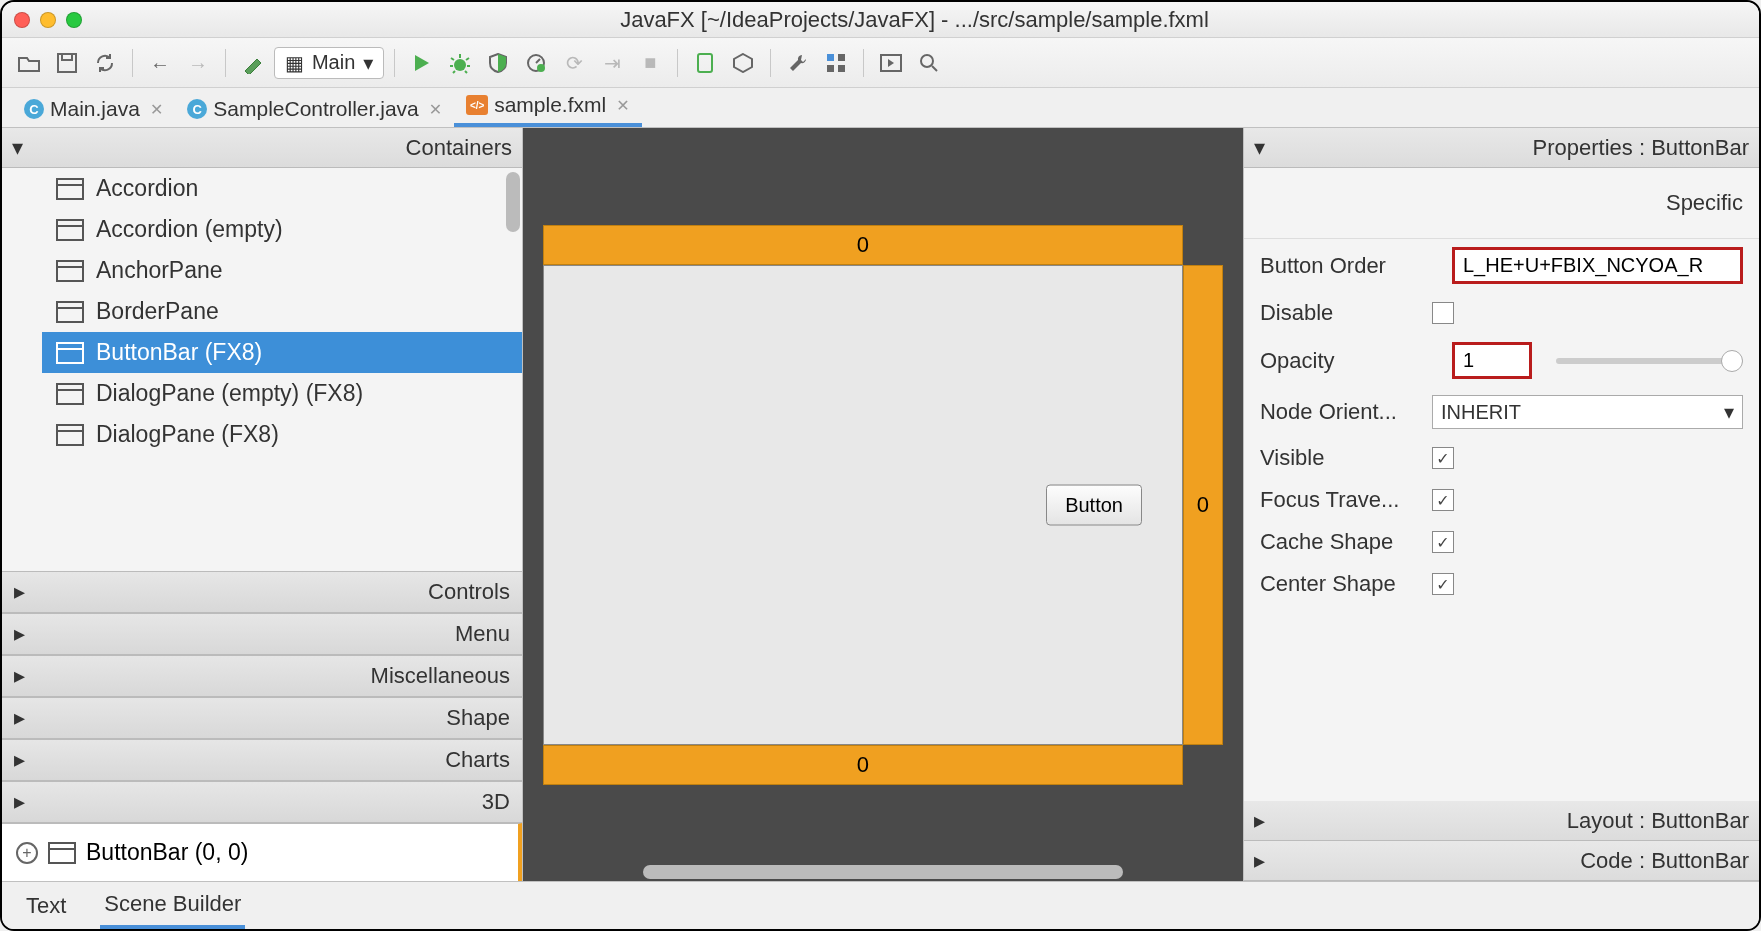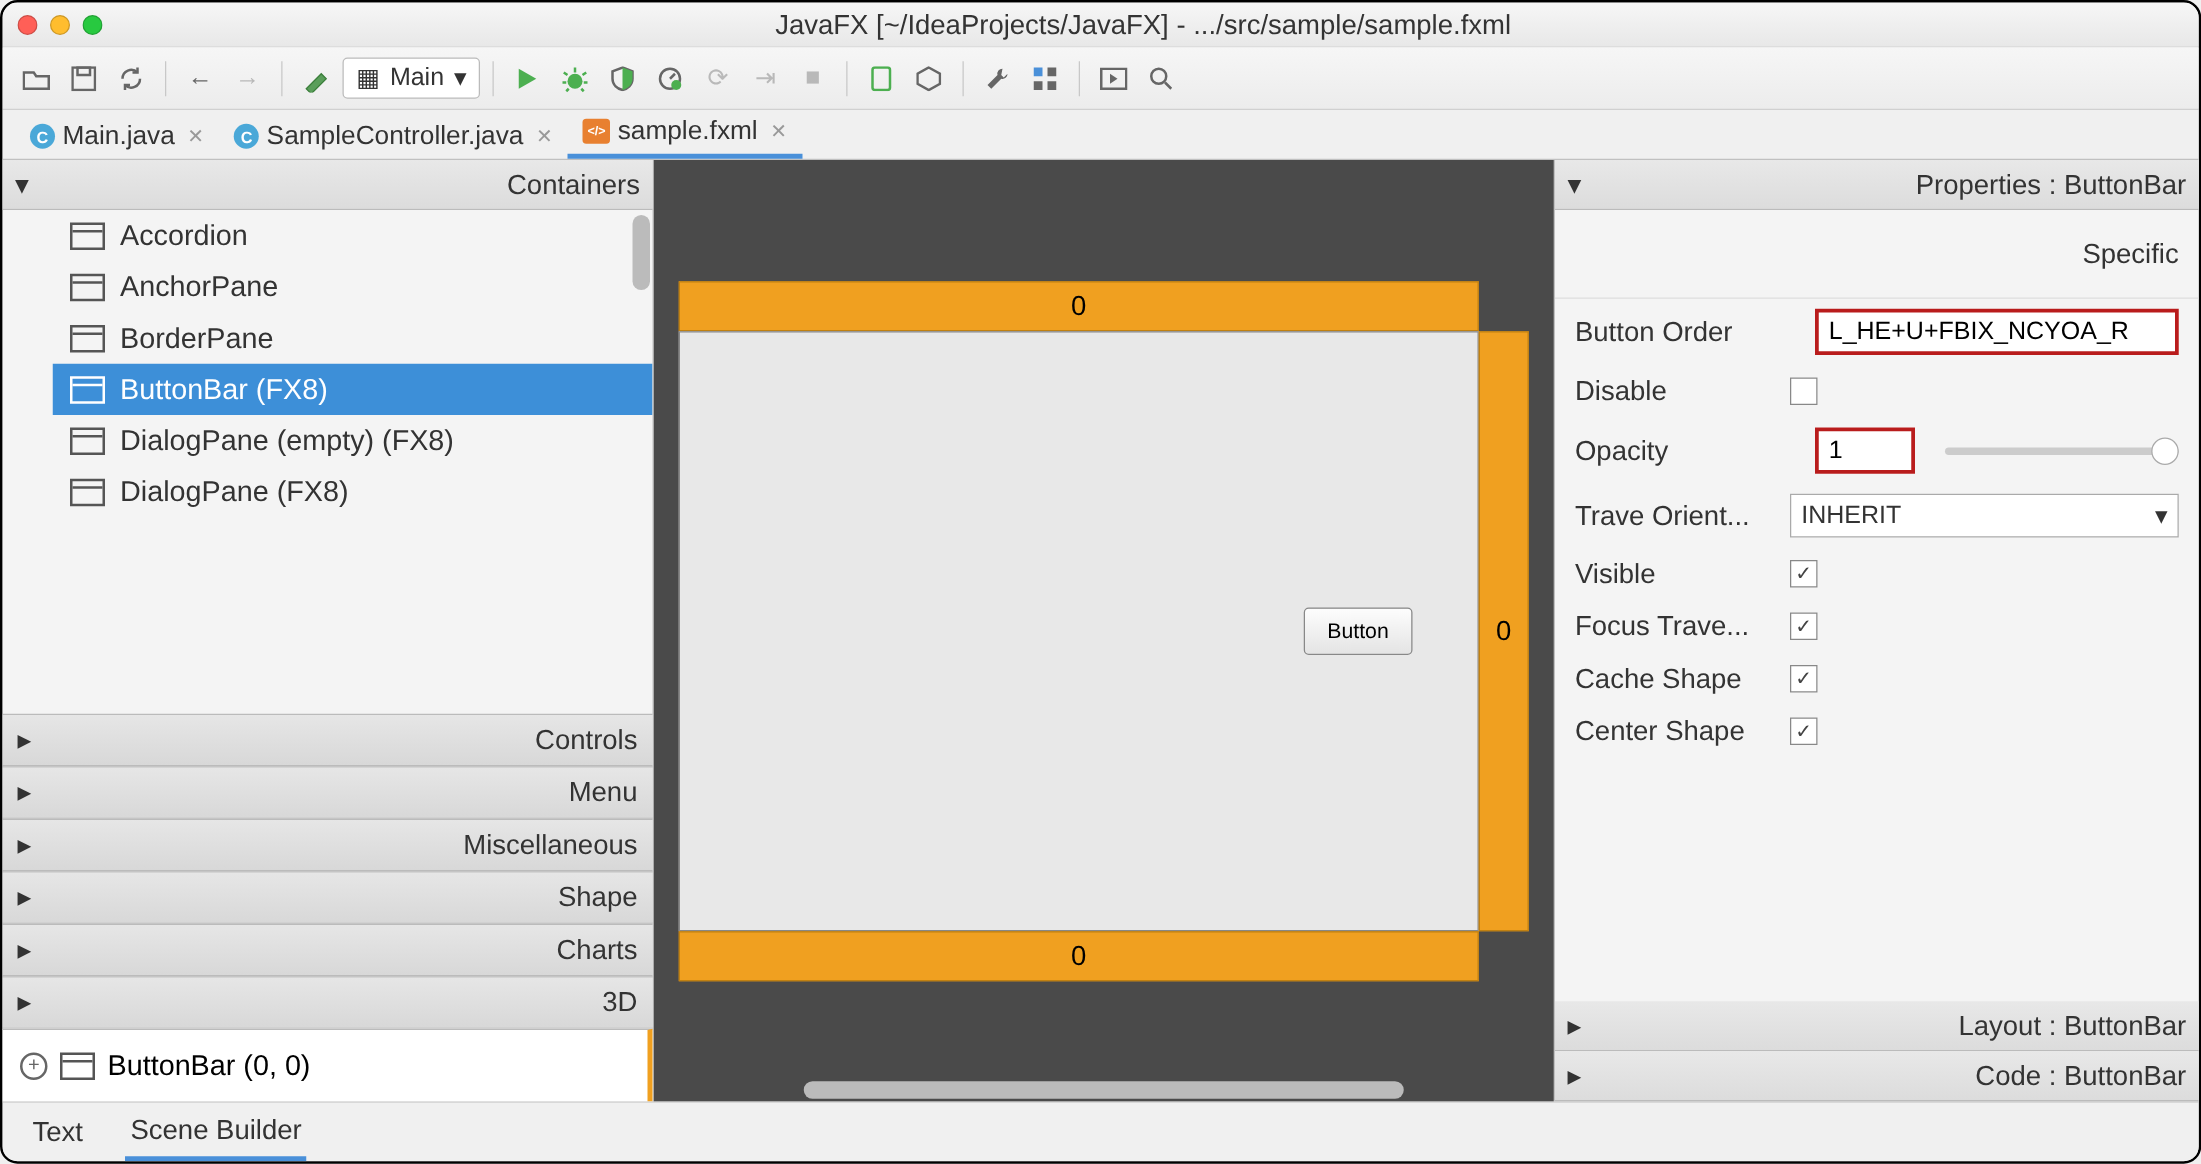--- a/index.html
+++ b/index.html
@@ -34,21 +34,21 @@
 .cat-row { height: 42px; background: linear-gradient(#e6e6e6,#d8d8d8); border-top: 1px solid #bbb; border-bottom: 1px solid #bbb; display: flex; align-items: center; padding: 0 12px; font-size: 22px; color: #333; }
 .cat-row .arrow { margin-right: auto; }
 .hier { height: 58px; background: #fff; border-top: 1px solid #bbb; display: flex; align-items: center; padding: 0 14px; gap: 10px; font-size: 23px; border-right: 4px solid #f0a020; }
 .hier .plus { width: 22px; height: 22px; border: 2px solid #666; border-radius: 50%; display: flex; align-items: center; justify-content: center; font-size: 16px; color: #666; }
 .center-panel { flex: 1; background: #4a4a4a; position: relative; padding: 20px; display: flex; align-items: center; justify-content: center; }
 .canvas-wrap { position: relative; width: 680px; height: 560px; }
 .canvas { position: absolute; left: 0; right: 40px; top: 40px; bottom: 40px; background: #e8e8e8; border: 1px solid #888; }
 .band-top { position: absolute; left: 0; right: 40px; top: 0; height: 40px; background: #f0a020; display: flex; align-items: center; justify-content: center; font-size: 22px; color: #000; border: 1px solid #c08010; }
 .band-bot { position: absolute; left: 0; right: 40px; bottom: 0; height: 40px; background: #f0a020; display: flex; align-items: center; justify-content: center; font-size: 22px; color: #000; border: 1px solid #c08010; }
 .band-right { position: absolute; right: 0; top: 40px; bottom: 40px; width: 40px; background: #f0a020; display: flex; align-items: center; justify-content: center; font-size: 22px; color: #000; border: 1px solid #c08010; }
-.canvas-btn { position: absolute; right: 52px; top: 50%; transform: translateY(-50%); padding: 8px 18px; font-size: 17px; background: linear-gradient(#fdfdfd,#e4e4e4); border: 1px solid #888; border-radius: 4px; }
+.canvas-btn { position: absolute; right: 40px; top: 50%; transform: translateY(-50%); padding: 8px 18px; font-size: 20px; background: linear-gradient(#fdfdfd,#e4e4e4); border: 1px solid #888; border-radius: 4px; }
 .hscroll { position: absolute; bottom: 2px; left: 120px; right: 120px; height: 14px; background: #bbb; border-radius: 7px; }
 .right-panel { width: 520px; background: #f4f4f4; border-left: 1px solid #c0c0c0; display: flex; flex-direction: column; }
 .prop-body { flex: 1; overflow: hidden; padding: 0; }
 .section-title { text-align: right; padding: 22px 16px; font-size: 22px; color: #333; border-bottom: 1px solid #ddd; }
 .prop-row { display: flex; align-items: center; padding: 8px 16px; gap: 12px; font-size: 22px; color: #333; }
 .prop-label { width: 160px; }
 .prop-input { flex: 1; border: 3px solid #b91c1c; padding: 4px 8px; font-size: 20px; background: #fff; margin-left: 20px; }
 .prop-input.small { width: 80px; flex: none; }
 .prop-select { flex: 1; border: 1px solid #aaa; padding: 4px 8px; font-size: 20px; background: #fff; display: flex; justify-content: space-between; align-items: center; }
 .checkbox { width: 22px; height: 22px; border: 1px solid #888; background: #fff; display: flex; align-items: center; justify-content: center; font-size: 16px; color: #444; }
@@ -199,20 +199,24 @@
       <span class="arrow">▾</span>
       <span>Containers</span>
     </div>
     <div class="list-area">
       <div class="list-item">
           <span class="container-icon"></span>
           <span>Accordion</span>
         </div>
       <div class="list-item">
           <span class="container-icon"></span>
+          <span>Accordion  (empty)</span>
+        </div>
+      <div class="list-item">
+          <span class="container-icon"></span>
           <span>AnchorPane</span>
         </div>
       <div class="list-item">
           <span class="container-icon"></span>
           <span>BorderPane</span>
         </div>
       <div class="list-item selected">
           <span class="container-icon"></span>
           <span>ButtonBar  (FX8)</span>
         </div>
@@ -291,21 +295,21 @@
         <span class="checkbox"></span>
       </div>
       <div class="prop-row">
         <span class="prop-label">Opacity</span>
         <input class="prop-input small" value="1" style="">
         <div class="slider">
             <div class="knob"></div>
           </div>
       </div>
       <div class="prop-row">
-        <span class="prop-label">Trave Orient...</span>
+        <span class="prop-label">Node Orient...</span>
         <div class="prop-select">
           <span>INHERIT</span>
           <span>▾</span>
         </div>
       </div>
       <div class="prop-row">
         <span class="prop-label">Visible</span>
         <span class="checkbox">✓</span>
       </div>
       <div class="prop-row">

